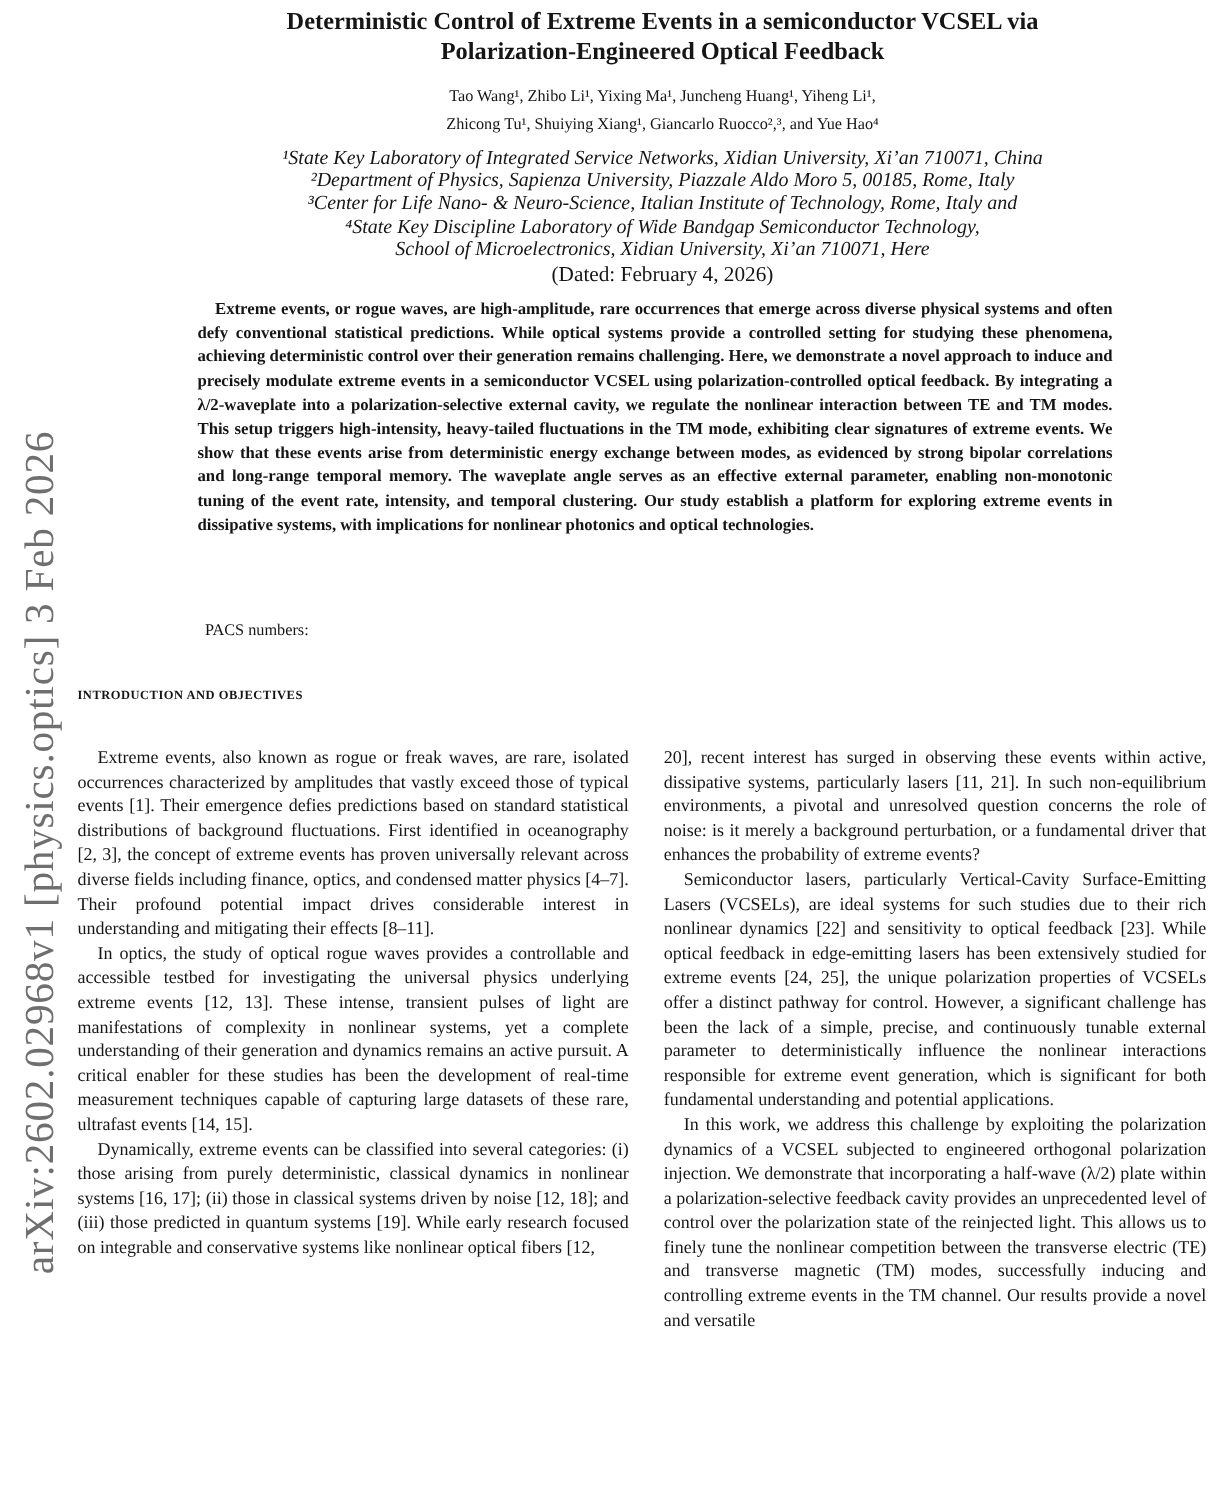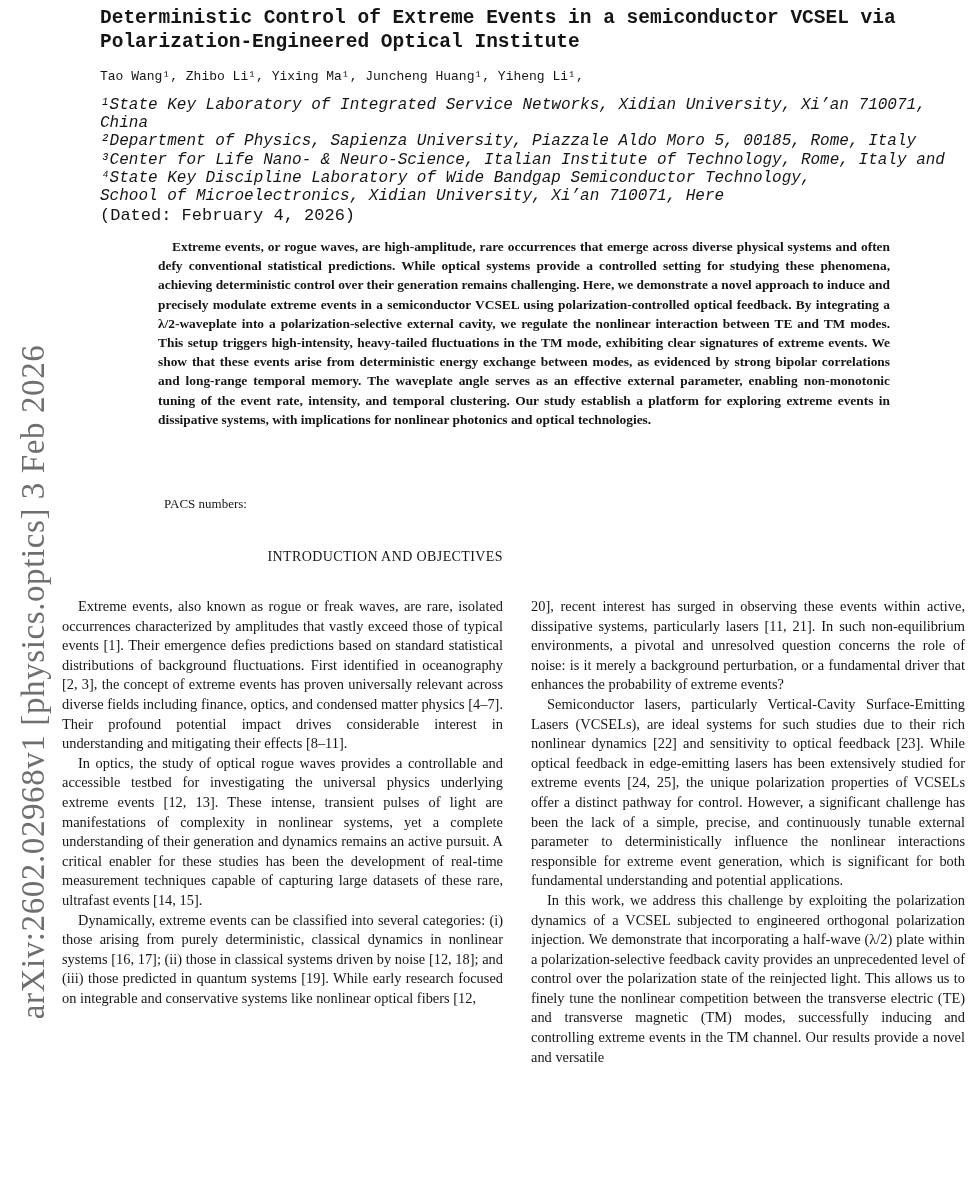--- a/index.html
+++ b/index.html
@@ -7,52 +7,53 @@
     width:970px;height:1200px;position:relative;overflow:hidden;
     background:#ffffff;color:#151515;
     font-family:"Liberation Serif", serif;
   }
   .watermark{
     position:absolute;left:33px;top:682px;
     transform:translate(-50%,-50%) rotate(-90deg);
     white-space:nowrap;
     font-size:33px;letter-spacing:0.6px;color:#6f6f6f;
   }
-  .header{position:absolute;left:100px;top:6px;width:860px;font-family:Liberation Mono, monospace;}
+  .header{position:absolute;left:100px;top:6px;width:860px;text-align:center;}
   .title-line{font-size:19.5px;font-weight:bold;line-height:24px;}
   .authors{margin-top:12px;}
   .author-line{font-size:13px;line-height:22px;}
   .affils{margin-top:8px;}
   .affil-line{font-style:italic;font-size:16px;line-height:18.2px;}
   .dated-line{font-size:17px;line-height:18.2px;margin-top:2px;}
   .abstract{
     position:absolute;left:158px;top:237px;width:732px;
     font-size:13.4px;line-height:19.2px;text-align:justify;text-indent:14px;font-weight:bold;
   }
   .pacs{position:absolute;left:164px;top:496px;font-size:13px;}
   .col{position:absolute;font-size:14.4px;line-height:19.6px;text-align:justify;}
   .col-left{left:62px;top:549px;width:441px;}
   .col-right{left:531px;top:549px;width:434px;margin-top:48px;}
   .section-heading{
-    text-align:right;font-weight:normal;font-size:14px;
+    text-align:left;font-weight:bold;font-size:10px;
     letter-spacing:0.4px;margin:0 0 32px 0;line-height:16px;
   }
   .col p{margin:0;text-indent:16px;}
   .col p.cont{text-indent:0;}
 </style>
 </head>
 <body>
 
 <div class="watermark">arXiv:2602.02968v1  [physics.optics]  3 Feb 2026</div>
 
 <div class="header">
   <div class="title-line">Deterministic Control of Extreme Events in a semiconductor VCSEL via</div>
-  <div class="title-line">Polarization-Engineered Optical Institute</div>
+  <div class="title-line">Polarization-Engineered Optical Feedback</div>
   <div class="authors">
     <div class="author-line">Tao Wang¹, Zhibo Li¹, Yixing Ma¹, Juncheng Huang¹, Yiheng Li¹,</div>
+    <div class="author-line">Zhicong Tu¹, Shuiying Xiang¹, Giancarlo Ruocco²,³, and Yue Hao⁴</div>
   </div>
   <div class="affils">
     <div class="affil-line">¹State Key Laboratory of Integrated Service Networks, Xidian University, Xi’an 710071, China</div>
     <div class="affil-line">²Department of Physics, Sapienza University, Piazzale Aldo Moro 5, 00185, Rome, Italy</div>
     <div class="affil-line">³Center for Life Nano- &amp; Neuro-Science, Italian Institute of Technology, Rome, Italy and</div>
     <div class="affil-line">⁴State Key Discipline Laboratory of Wide Bandgap Semiconductor Technology,</div>
     <div class="affil-line">School of Microelectronics, Xidian University, Xi’an 710071, Here</div>
     <div class="dated-line">(Dated: February 4, 2026)</div>
   </div>
 </div>

